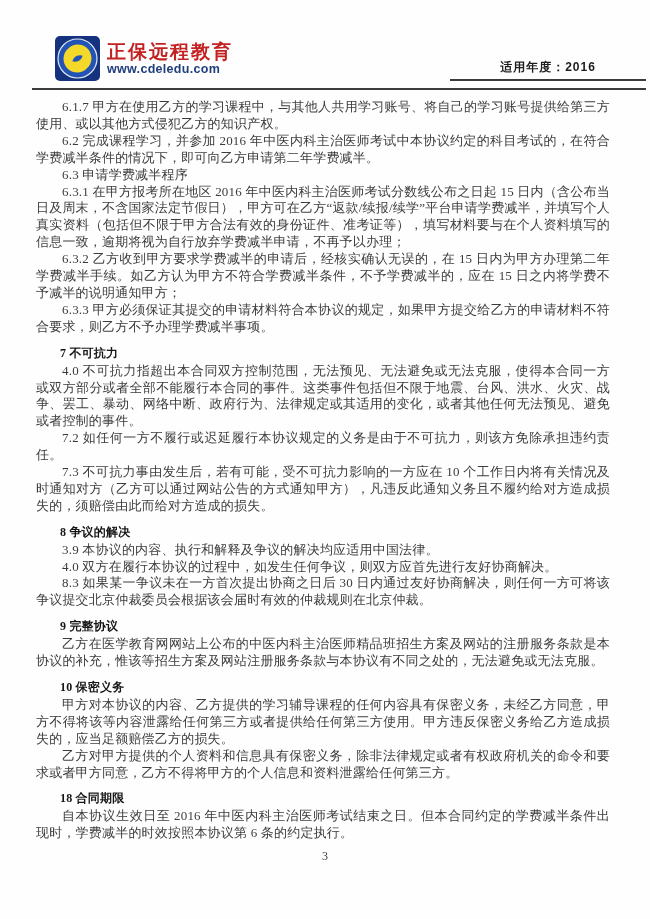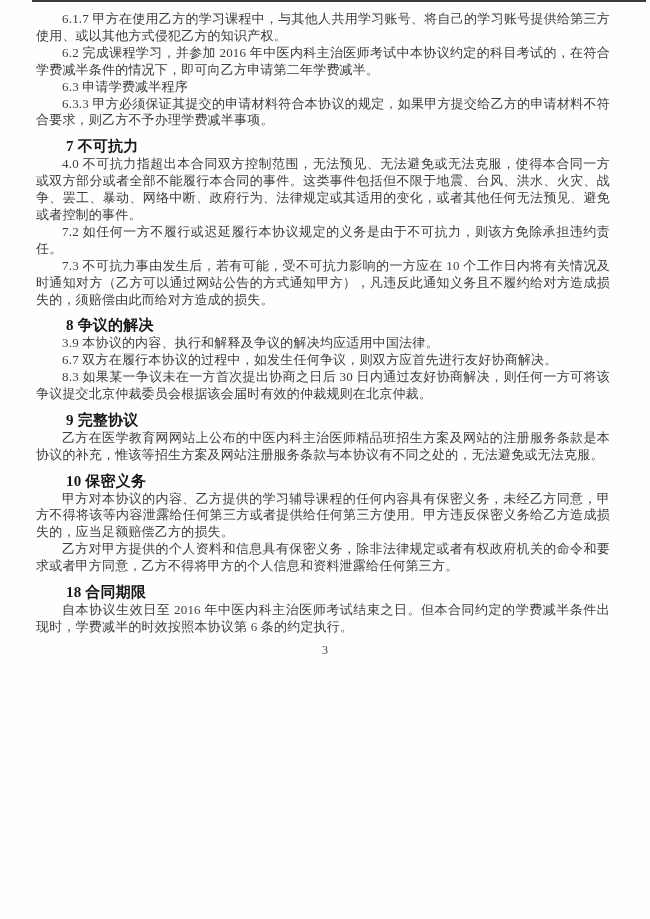--- a/index.html
+++ b/index.html
@@ -74,50 +74,69 @@
   .doc-body p.para {
     text-indent: 2em;
     color: var(--text-color, #3c3c3c);
   }
   .doc-body p.heading {
     text-indent: 2em;
     font-weight: bold;
     color: #161616;
     margin-top: 9px;
     margin-bottom: 1px;
-    font-size: 15px;
+    font-size: 12px;
   }
   
   .footer {
     margin-top: 7px;
     text-align: center;
     font-size: 12px;
     color: #3c3c3c;
   }
 </style>
 </head>
 <body>
 
 <div class="page">
 
+  <header class="header">
+    <div class="logo">
+      <span class="logo-mark">
+        <svg viewBox="0 0 45 45" width="45" height="45" aria-hidden="true">
+          <rect x="0" y="0" width="45" height="45" rx="5" fill="#14327e"></rect>
+          <circle cx="22.5" cy="22.5" r="19.5" fill="#2353b4" stroke="#dfe7f5" stroke-width="1.2"></circle>
+          <path d="M22.5 8.5 c8 0 14 6 14 14 0 4 -2 8 -5 10 2 -3 2 -8 -1 -11 -3 -3 -8 -3 -11 0 -3 3 -3 8 0 11 -5 -1 -9 -6 -9 -12 0 -7 5 -12 12 -12 z" fill="#f5d92a"></path>
+          <path d="M22.5 36.5 c-8 0 -14 -6 -14 -14 0 -4 2 -8 5 -10 -2 3 -2 8 1 11 3 3 8 3 11 0 3 -3 3 -8 0 -11 5 1 9 6 9 12 0 7 -5 12 -12 12 z" fill="#f5d92a"></path>
+        </svg>
+      </span>
+      <div class="logo-text">
+        <div class="brand-name">正保远程教育</div>
+        <div class="brand-url">www.cdeledu.com</div>
+      </div>
+    </div>
+    <div class="year-wrap">适用年度：2016</div>
+  </header>
 
   <hr class="main-rule">
 
   <main class="doc-body" id="doc-body">
       <p class="para">6.1.7 甲方在使用乙方的学习课程中，与其他人共用学习账号、将自己的学习账号提供给第三方使用、或以其他方式侵犯乙方的知识产权。</p>
       <p class="para">6.2 完成课程学习，并参加 2016 年中医内科主治医师考试中本协议约定的科目考试的，在符合学费减半条件的情况下，即可向乙方申请第二年学费减半。</p>
       <p class="para">6.3 申请学费减半程序</p>
+      <p class="para">6.3.1 在甲方报考所在地区 2016 年中医内科主治医师考试分数线公布之日起 15 日内（含公布当日及周末，不含国家法定节假日），甲方可在乙方“返款/续报/续学”平台申请学费减半，并填写个人真实资料（包括但不限于甲方合法有效的身份证件、准考证等），填写材料要与在个人资料填写的信息一致，逾期将视为自行放弃学费减半申请，不再予以办理；</p>
+      <p class="para">6.3.2 乙方收到甲方要求学费减半的申请后，经核实确认无误的，在 15 日内为甲方办理第二年学费减半手续。如乙方认为甲方不符合学费减半条件，不予学费减半的，应在 15 日之内将学费不予减半的说明通知甲方；</p>
       <p class="para">6.3.3 甲方必须保证其提交的申请材料符合本协议的规定，如果甲方提交给乙方的申请材料不符合要求，则乙方不予办理学费减半事项。</p>
       <p class="heading">7 不可抗力</p>
       <p class="para">4.0 不可抗力指超出本合同双方控制范围，无法预见、无法避免或无法克服，使得本合同一方或双方部分或者全部不能履行本合同的事件。这类事件包括但不限于地震、台风、洪水、火灾、战争、罢工、暴动、网络中断、政府行为、法律规定或其适用的变化，或者其他任何无法预见、避免或者控制的事件。</p>
       <p class="para">7.2 如任何一方不履行或迟延履行本协议规定的义务是由于不可抗力，则该方免除承担违约责任。</p>
       <p class="para">7.3 不可抗力事由发生后，若有可能，受不可抗力影响的一方应在 10 个工作日内将有关情况及时通知对方（乙方可以通过网站公告的方式通知甲方），凡违反此通知义务且不履约给对方造成损失的，须赔偿由此而给对方造成的损失。</p>
       <p class="heading">8 争议的解决</p>
       <p class="para">3.9 本协议的内容、执行和解释及争议的解决均应适用中国法律。</p>
-      <p class="para">6.7 双方在履行本协议的过程中，如发生任何争议，则双方应首先进行友好协商解决。</p>
+      <p class="para">4.0 双方在履行本协议的过程中，如发生任何争议，则双方应首先进行友好协商解决。</p>
       <p class="para">8.3 如果某一争议未在一方首次提出协商之日后 30 日内通过友好协商解决，则任何一方可将该争议提交北京仲裁委员会根据该会届时有效的仲裁规则在北京仲裁。</p>
       <p class="heading">9 完整协议</p>
       <p class="para">乙方在医学教育网网站上公布的中医内科主治医师精品班招生方案及网站的注册服务条款是本协议的补充，惟该等招生方案及网站注册服务条款与本协议有不同之处的，无法避免或无法克服。</p>
       <p class="heading">10 保密义务</p>
       <p class="para">甲方对本协议的内容、乙方提供的学习辅导课程的任何内容具有保密义务，未经乙方同意，甲方不得将该等内容泄露给任何第三方或者提供给任何第三方使用。甲方违反保密义务给乙方造成损失的，应当足额赔偿乙方的损失。</p>
       <p class="para">乙方对甲方提供的个人资料和信息具有保密义务，除非法律规定或者有权政府机关的命令和要求或者甲方同意，乙方不得将甲方的个人信息和资料泄露给任何第三方。</p>
       <p class="heading">18 合同期限</p>
       <p class="para">自本协议生效日至 2016 年中医内科主治医师考试结束之日。但本合同约定的学费减半条件出现时，学费减半的时效按照本协议第 6 条的约定执行。</p>
     </main>
 

